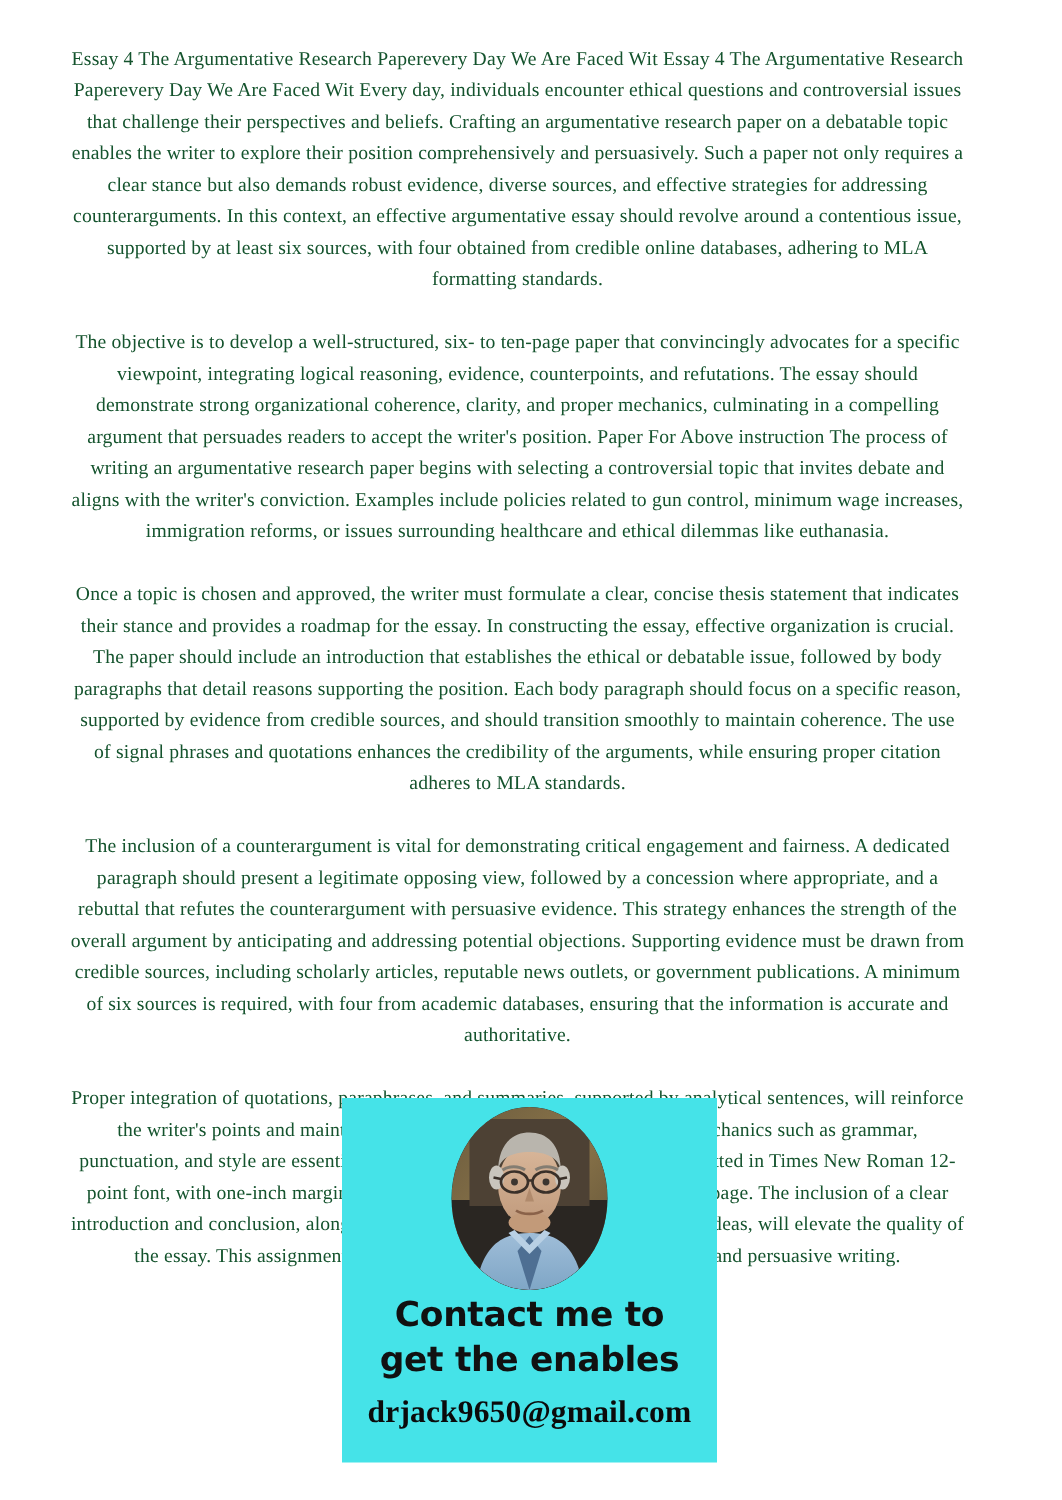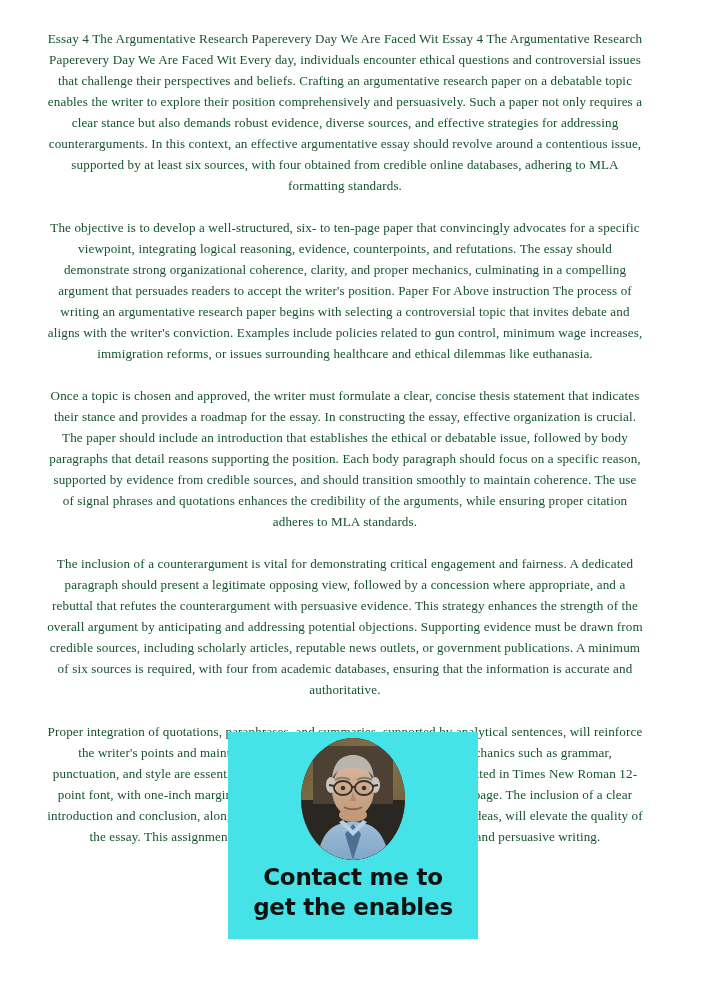--- a/index.html
+++ b/index.html
@@ -44,21 +44,21 @@
     letter-spacing: 0.01em;
   }
   .para:last-child { margin-bottom: 0; }
 
   
   #contact-overlay {
     position: absolute;
     left: 228px;
     top: 732px;
     width: 250px;
-    height: 207px;
+    height: 243px;
     background: #45e3e8;
     overflow: hidden;
     z-index: 20;
     display: block;
   }
 
   #avatar-wrap {
     position: absolute;
     left: 50%;
     top: 6px;
@@ -158,17 +158,18 @@
           <path d="M56 42 C60 39 67 39 71 42" stroke="#847d72" stroke-width="2" fill="none"></path>
           <path d="M52 54 L49 63 L55 63 Z" fill="#b08a6c"></path>
           <path d="M43 69 C47 72 57 72 61 69" stroke="#8a6249" stroke-width="1.8" fill="none"></path>
         </g>
       </svg>
     </div>
 
     <div id="contact-lines">
       <div class="contact-line">Contact me to</div>
       <div class="contact-line">get the enables</div>
+      <div id="contact-email">drjack9650@gmail.com</div>
     </div>
 
   </div>
 
 </div>
 
 </body></html>

